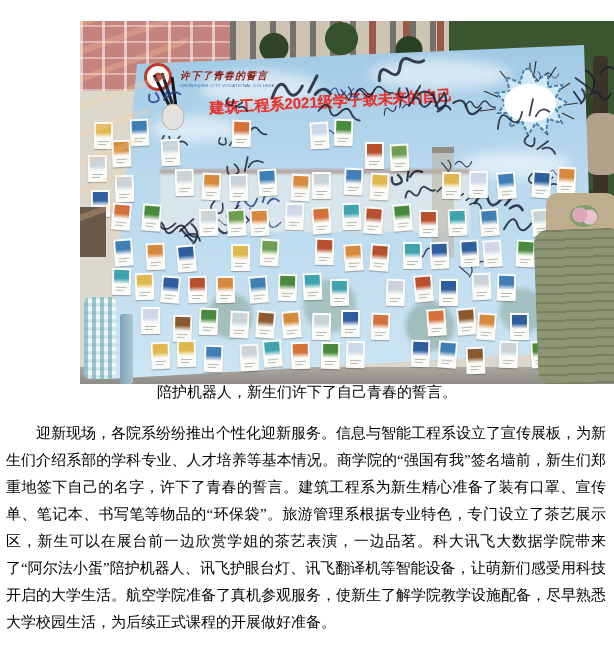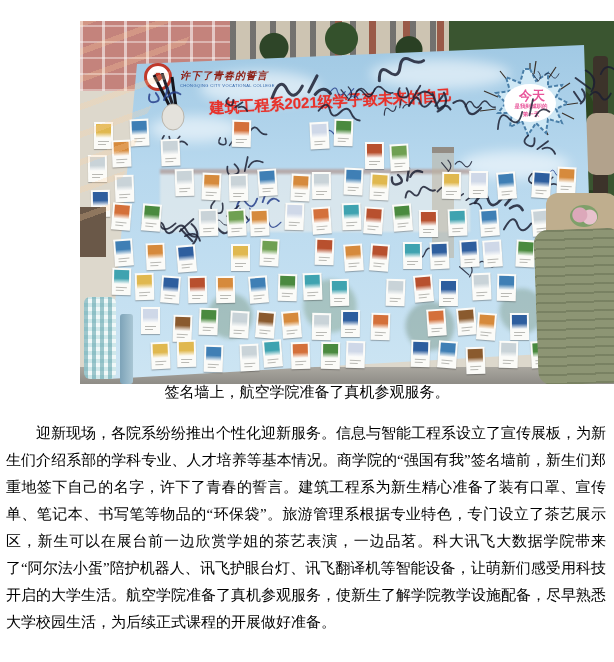--- a/index.html
+++ b/index.html
@@ -142,25 +142,20 @@
       <line x1="100" y1="42" x2="86" y2="44"></line>
         <line x1="96" y1="58" x2="84" y2="52"></line>
       <line x1="22" y1="10" x2="30" y2="20"></line>
         <line x1="6" y1="30" x2="20" y2="36"></line>
       <line x1="2" y1="50" x2="18" y2="48"></line>
         <line x1="70" y1="74" x2="64" y2="62"></line>
     </g>
     <polygon points="52,8 58,20 70,12 70,26 84,24 78,36 90,42 78,48 84,62 70,58 68,72 58,62 50,74 44,60 32,66 34,52 20,52 28,42 18,32 32,30 28,16 42,22 46,8" fill="#cfe8f5" stroke="#4a7fa8" stroke-width="2" stroke-dasharray="4 2"></polygon>
     <ellipse cx="52" cy="42" rx="26" ry="19" fill="#ffffff"></ellipse>
   </svg>
-  <div style="left:398px;top:40px;width:104px;height:88px;">
-    <div class="badgeTxt1">今天</div>
-    <div class="badgeTxt2">是我到城职的</div>
-    <div class="badgeTxt3">第一天</div>
-  </div>
 
   <svg id="sigs" viewBox="0 0 544 363">
       <path d="M2 0 Q-2 8 6 8 Q12 8 8 0 M14 8 L20 -2 M18 6 Q24 0 30 6" fill="none" stroke="#1c2033" stroke-width="1.85" stroke-linecap="round" opacity="0.85" transform="translate(138.6 116.6) rotate(5.6) scale(0.83)"></path>
       <path d="M0 0 L6 10 M8 -2 Q14 6 6 12 M16 4 Q22 -2 26 6 T36 4" fill="none" stroke="#1c2033" stroke-width="1.40" stroke-linecap="round" opacity="0.85" transform="translate(261.1 68.8) rotate(-8.2) scale(0.94)"></path>
       <path d="M0 8 Q6 -6 10 4 Q14 12 20 2 M24 6 L30 -4 M28 8 Q34 2 38 8" fill="none" stroke="#1c2033" stroke-width="1.62" stroke-linecap="round" opacity="0.85" transform="translate(302.3 88.8) rotate(-20.8) scale(0.71)"></path>
       <path d="M0 5 Q4 -5 8 2 T16 2 T24 0 T32 4" fill="none" stroke="#1c2033" stroke-width="1.32" stroke-linecap="round" opacity="0.85" transform="translate(273.8 70.3) rotate(-5.0) scale(1.21)"></path>
       <path d="M2 0 Q-2 8 6 8 Q12 8 8 0 M14 8 L20 -2 M18 6 Q24 0 30 6" fill="none" stroke="#1c2033" stroke-width="1.60" stroke-linecap="round" opacity="0.85" transform="translate(317.3 67.2) rotate(-0.3) scale(1.15)"></path>
       <path d="M0 0 L6 10 M8 -2 Q14 6 6 12 M16 4 Q22 -2 26 6 T36 4" fill="none" stroke="#1c2033" stroke-width="1.55" stroke-linecap="round" opacity="0.85" transform="translate(352.4 72.4) rotate(10.3) scale(1.40)"></path>
       <path d="M0 8 Q6 -6 10 4 Q14 12 20 2 M24 6 L30 -4 M28 8 Q34 2 38 8" fill="none" stroke="#27408b" stroke-width="1.38" stroke-linecap="round" opacity="0.85" transform="translate(250.5 66.2) rotate(10.9) scale(0.77)"></path>
       <path d="M0 5 Q4 -5 8 2 T16 2 T24 0 T32 4" fill="none" stroke="#1c2033" stroke-width="1.45" stroke-linecap="round" opacity="0.85" transform="translate(240.3 83.4) rotate(15.2) scale(1.32)"></path>
@@ -700,14 +695,14 @@
 
   <div class="box"></div>
   <div class="bagCheck"></div>
   <div class="pole"></div>
   <div class="sackTan"></div>
   <div class="flower"></div>
   <div class="sackGreen"></div>
   <div class="canopy"></div>
 </figure>
 
-<p class="caption">签名墙上，航空学院准备了真机参观服务。</p>
+<p class="caption">陪护机器人，新生们许下了自己青春的誓言。</p>
 <p class="article">迎新现场，各院系纷纷推出个性化迎新服务。信息与智能工程系设立了宣传展板，为新生们介绍系部的学科专业、人才培养等基本情况。商学院的“强国有我”签名墙前，新生们郑重地签下自己的名字，许下了青春的誓言。建筑工程系为新生精心准备了装有口罩、宣传单、笔记本、书写笔等物品的“环保袋”。旅游管理系根据专业特色，专门设立了茶艺展示区，新生可以在展台前一边欣赏学姐的茶艺表演，一边品茗。科大讯飞大数据学院带来了“阿尔法小蛋”陪护机器人、讯飞护眼台灯、讯飞翻译机等智能设备，让萌新们感受用科技开启的大学生活。航空学院准备了真机参观服务，使新生了解学院教学设施配备，尽早熟悉大学校园生活，为后续正式课程的开展做好准备。</p>
 
 </body></html>

